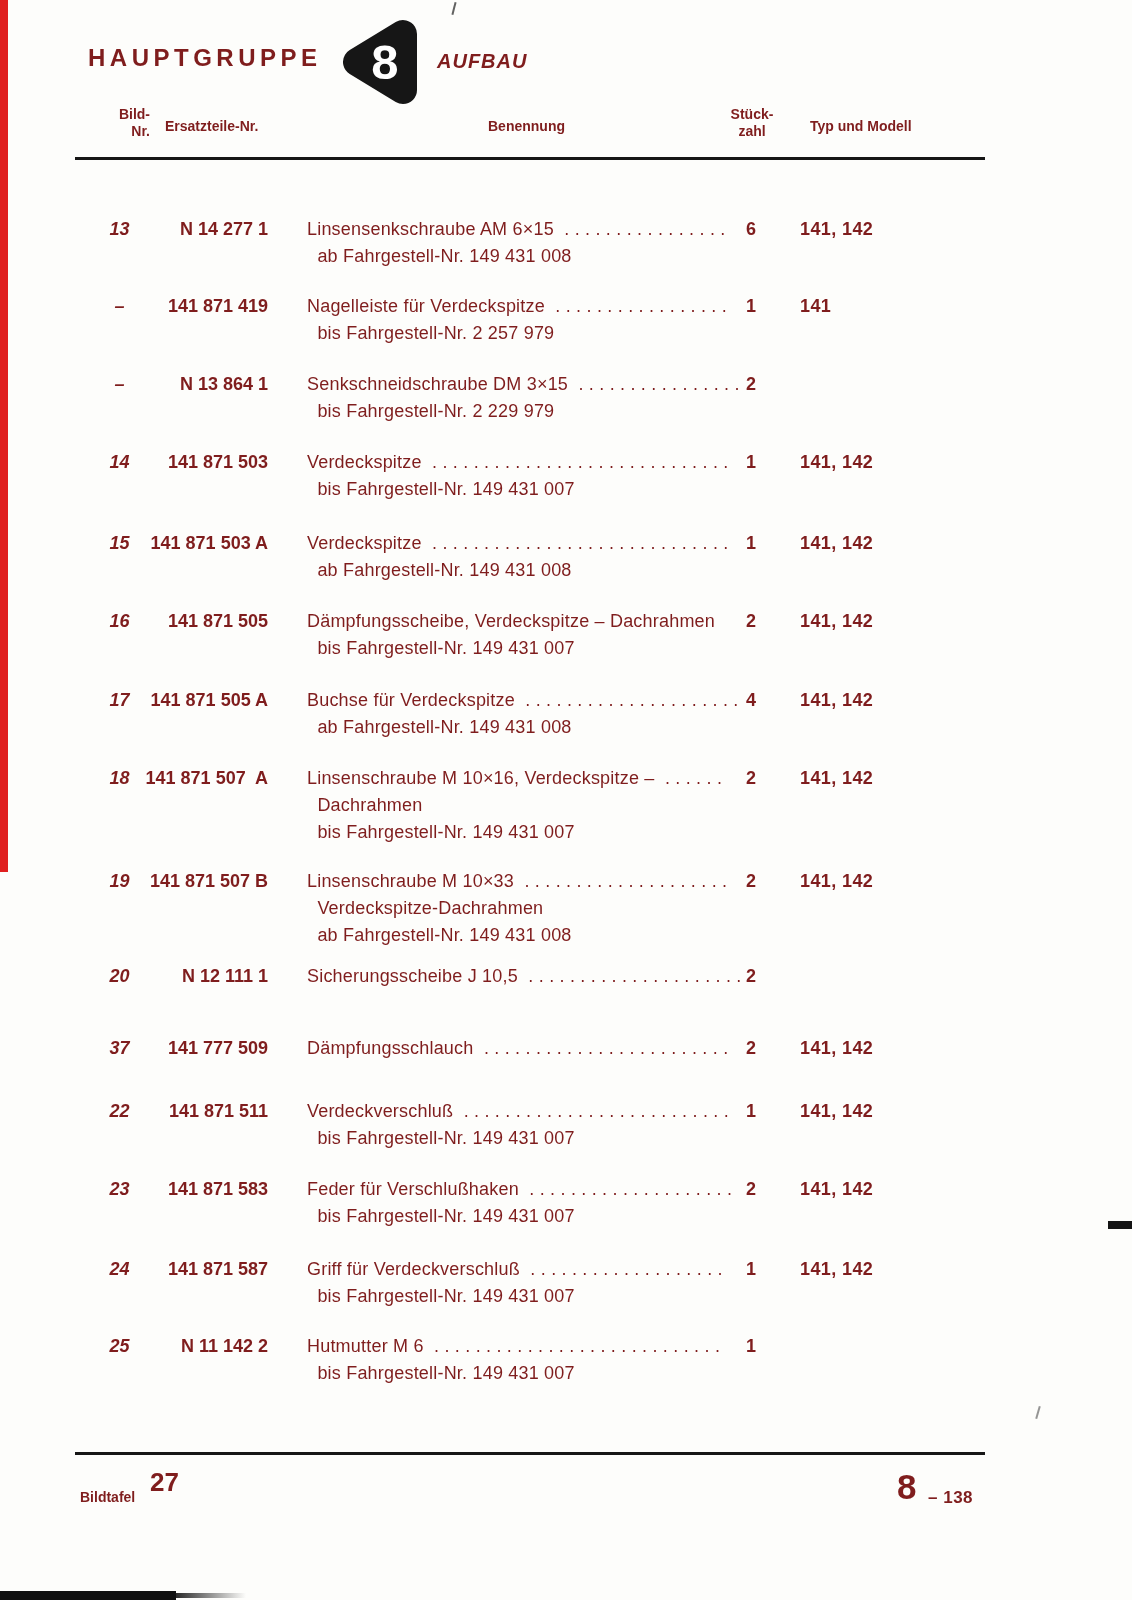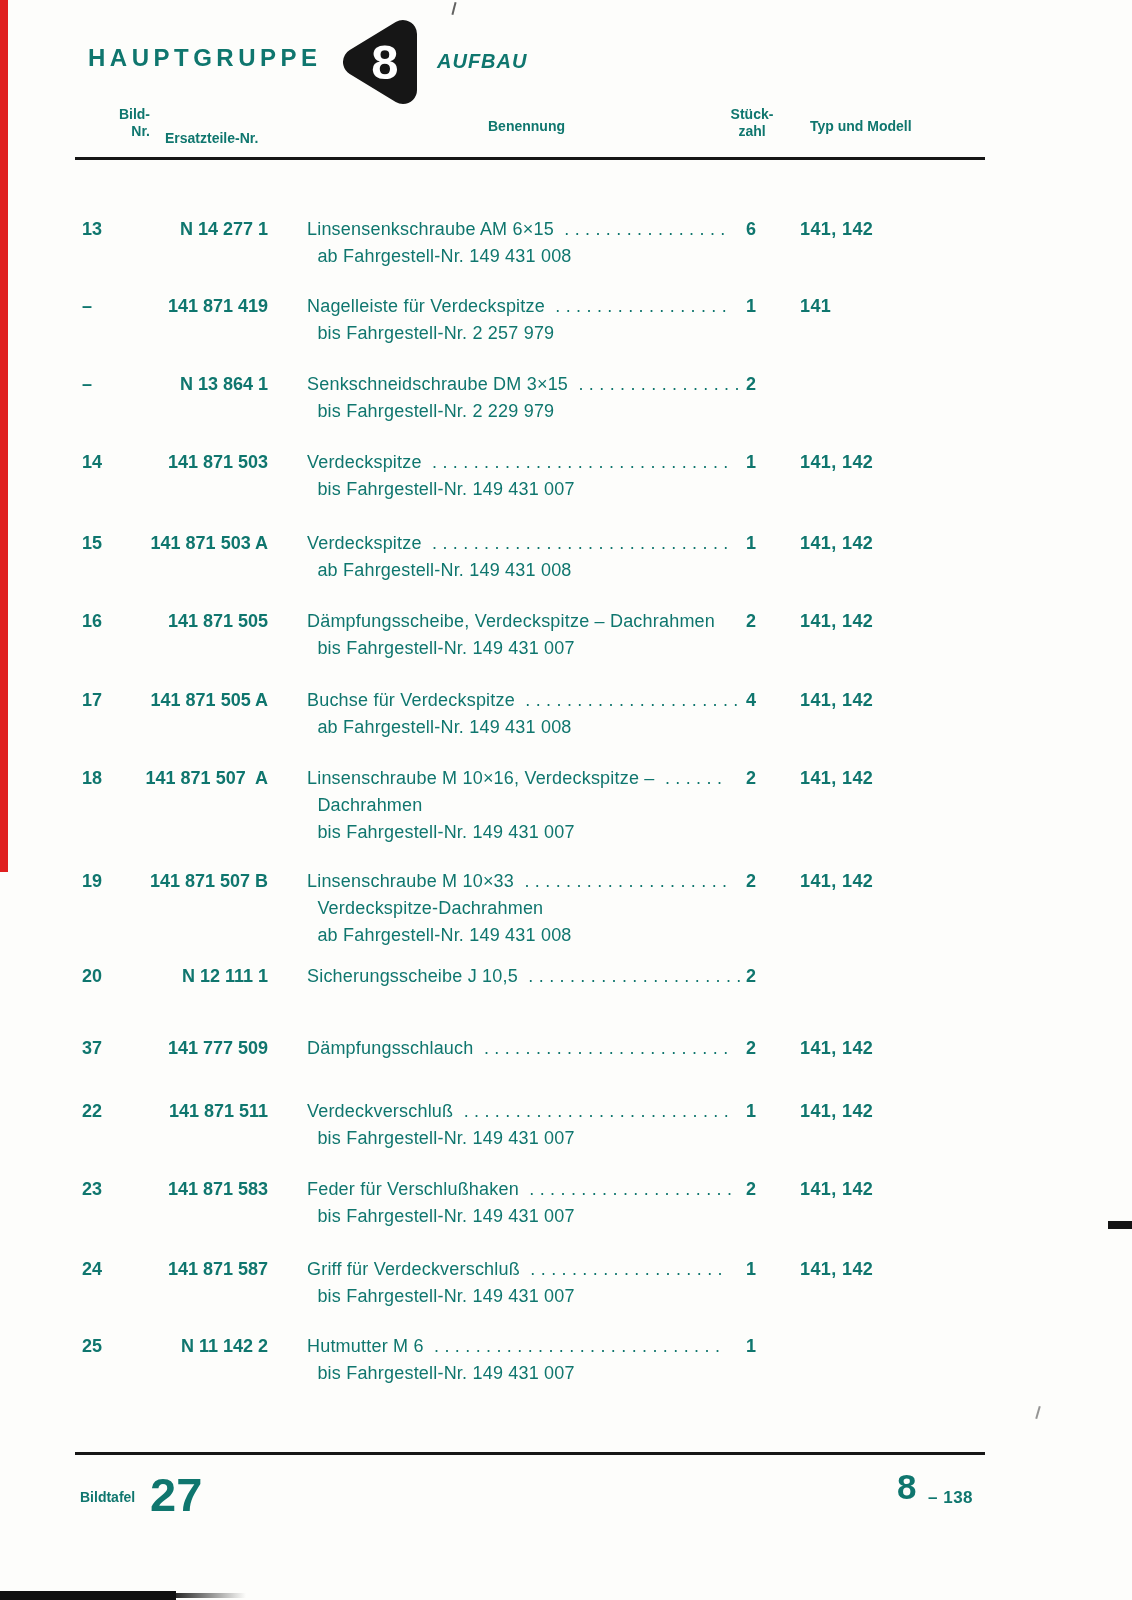--- a/index.html
+++ b/index.html
@@ -1,55 +1,55 @@
 <!DOCTYPE html>
 <html style="--edge-stripe: #e01f1f;"><head>
 <meta charset="utf-8">
 <style>
   html,body{margin:0;padding:0;background:#9a9a9a;}
   .page{
     position:relative;width:1132px;height:1600px;margin:0 auto;
     background:#fdfdfb;overflow:hidden;
-    font-family:"Liberation Sans",sans-serif;color:#0f766e;
+    font-family:"Liberation Sans",sans-serif;color:#7f1d1d;
   }
   .abs{position:absolute;}
   
   .edge-stripe{left:0;top:0;width:8px;height:872px;background:var(--edge-stripe,#e01f1f);}
   .corner-bar{left:0;top:1591px;width:176px;height:9px;background:#101010;}
   .corner-bar-tail{left:176px;top:1593px;width:70px;height:5px;
     background:linear-gradient(90deg,#2a2a2a,rgba(40,40,40,0));}
   .right-dash{left:1108px;top:1221px;width:24px;height:8px;background:#141414;}
   .tick{width:2px;height:13px;background:#2e2e2e;opacity:.75;}
   .tick1{left:453px;top:2px;transform:rotate(14deg);}
   .tick2{left:1037px;top:1406px;transform:rotate(16deg);opacity:.5;}
   
   .title{left:88px;top:44px;font-size:24px;font-weight:700;letter-spacing:4.5px;white-space:nowrap;}
   .badge-wrap{left:341px;top:18px;}
   .badge-num{fill:#ffffff;font-family:"Liberation Sans",sans-serif;font-size:49px;font-weight:700;}
   .section{left:437px;top:50px;font-size:20px;font-weight:700;letter-spacing:1px;white-space:nowrap;font-style:italic;}
   .colhead{font-size:14px;font-weight:700;line-height:17px;white-space:pre;}
   .ch-bild{left:86px;top:106px;width:64px;text-align:right;}
-  .ch-part{left:165px;top:130px;}
+  .ch-part{left:165px;top:118px;}
   .ch-name{left:425px;top:118px;width:140px;text-align:right;}
   .ch-qty{left:712px;top:106px;width:80px;text-align:center;}
   .ch-models{left:810px;top:118px;}
   .rule{background:#161616;height:3px;left:75px;width:910px;}
   .head-rule{top:157px;}
   .foot-rule{top:1452px;}
   
   .row{position:absolute;left:75px;width:930px;font-size:18px;line-height:27px;}
   .row span{position:absolute;top:0;white-space:pre-wrap;}
-  .c-bild{left:7px;width:57px;text-align:left;font-weight:700;}
+  .c-bild{left:16px;width:57px;text-align:center;font-weight:700;font-style:italic;}
   .c-part{left:60px;width:133px;text-align:right;font-weight:700;}
   .c-name{left:232px;width:445px;font-weight:400;letter-spacing:.2px;}
   .c-qty{left:640px;width:72px;text-align:center;font-weight:700;}
   .c-models{left:725px;width:195px;font-weight:700;letter-spacing:.4px;}
   
   .f-plate-label{left:80px;top:1489px;font-size:14px;font-weight:700;}
-  .f-plate-num{left:150px;top:1467px;font-size:47px;font-weight:700;}
+  .f-plate-num{left:150px;top:1467px;font-size:26px;font-weight:700;}
   .f-sec-num{left:897px;top:1467px;font-size:35px;font-weight:700;}
   .f-page-num{left:928px;top:1488px;font-size:17px;font-weight:700;letter-spacing:.5px;}
 </style>
 </head>
 <body>
 
 <div class="page">
 
   <div class="abs edge-stripe"></div>
   <div class="abs corner-bar"></div>

